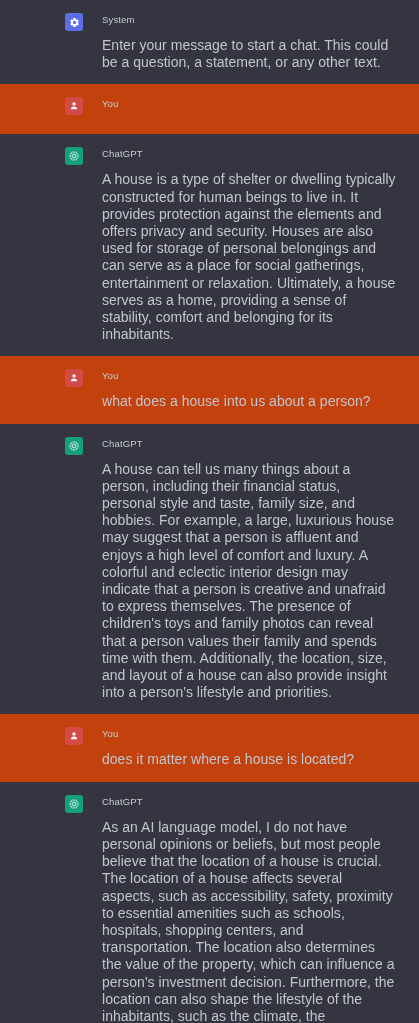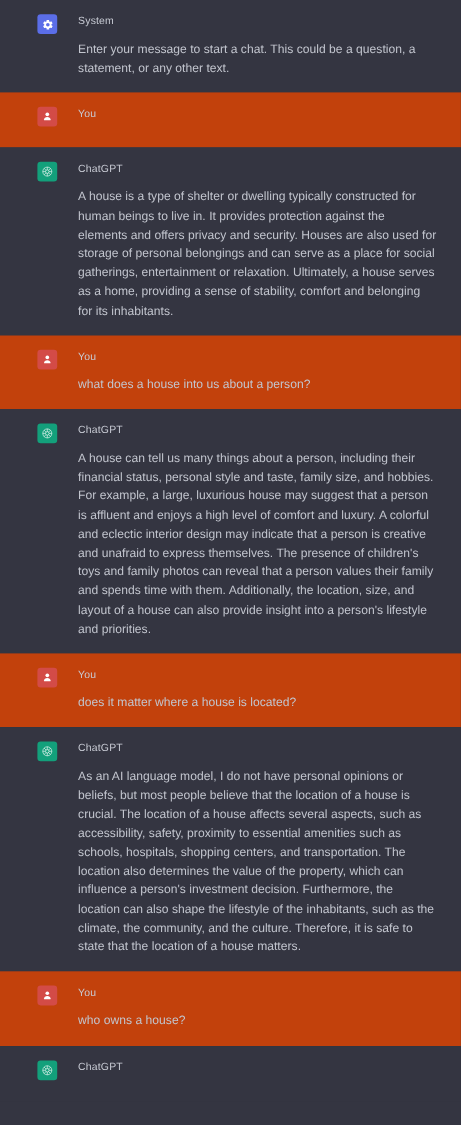--- a/index.html
+++ b/index.html
@@ -25,21 +25,21 @@
   .msg-row.assistant,
   .msg-row.system {
     background: #343541;
   }
   .msg-row.user {
     background: #c2410c;
   }
   .msg-inner {
     display: flex;
     align-items: flex-start;
-    padding-left: 34px;
+    padding-left: 65px;
     padding-right: 22px;
   }
   .avatar {
     width: 18px;
     height: 18px;
     min-width: 18px;
     border-radius: 3px;
     margin-top: 1px;
     display: flex;
     align-items: center;
@@ -59,21 +59,21 @@
   .msg-author {
     color: #c8cbd4;
     font-size: 9.5px;
     line-height: 12px;
     letter-spacing: 0.15px;
     margin-top: 2px;
     margin-bottom: 11px;
   }
   .msg-text {
     color: #c2c5ce;
-    font-size: 11px;
+    font-size: 14px;
     line-height: 17.2px;
     letter-spacing: 0.02px;
     white-space: normal;
   }
 </style>
 </head>
 <body>
 
 <div id="chat">
   <div class="msg-row system">

